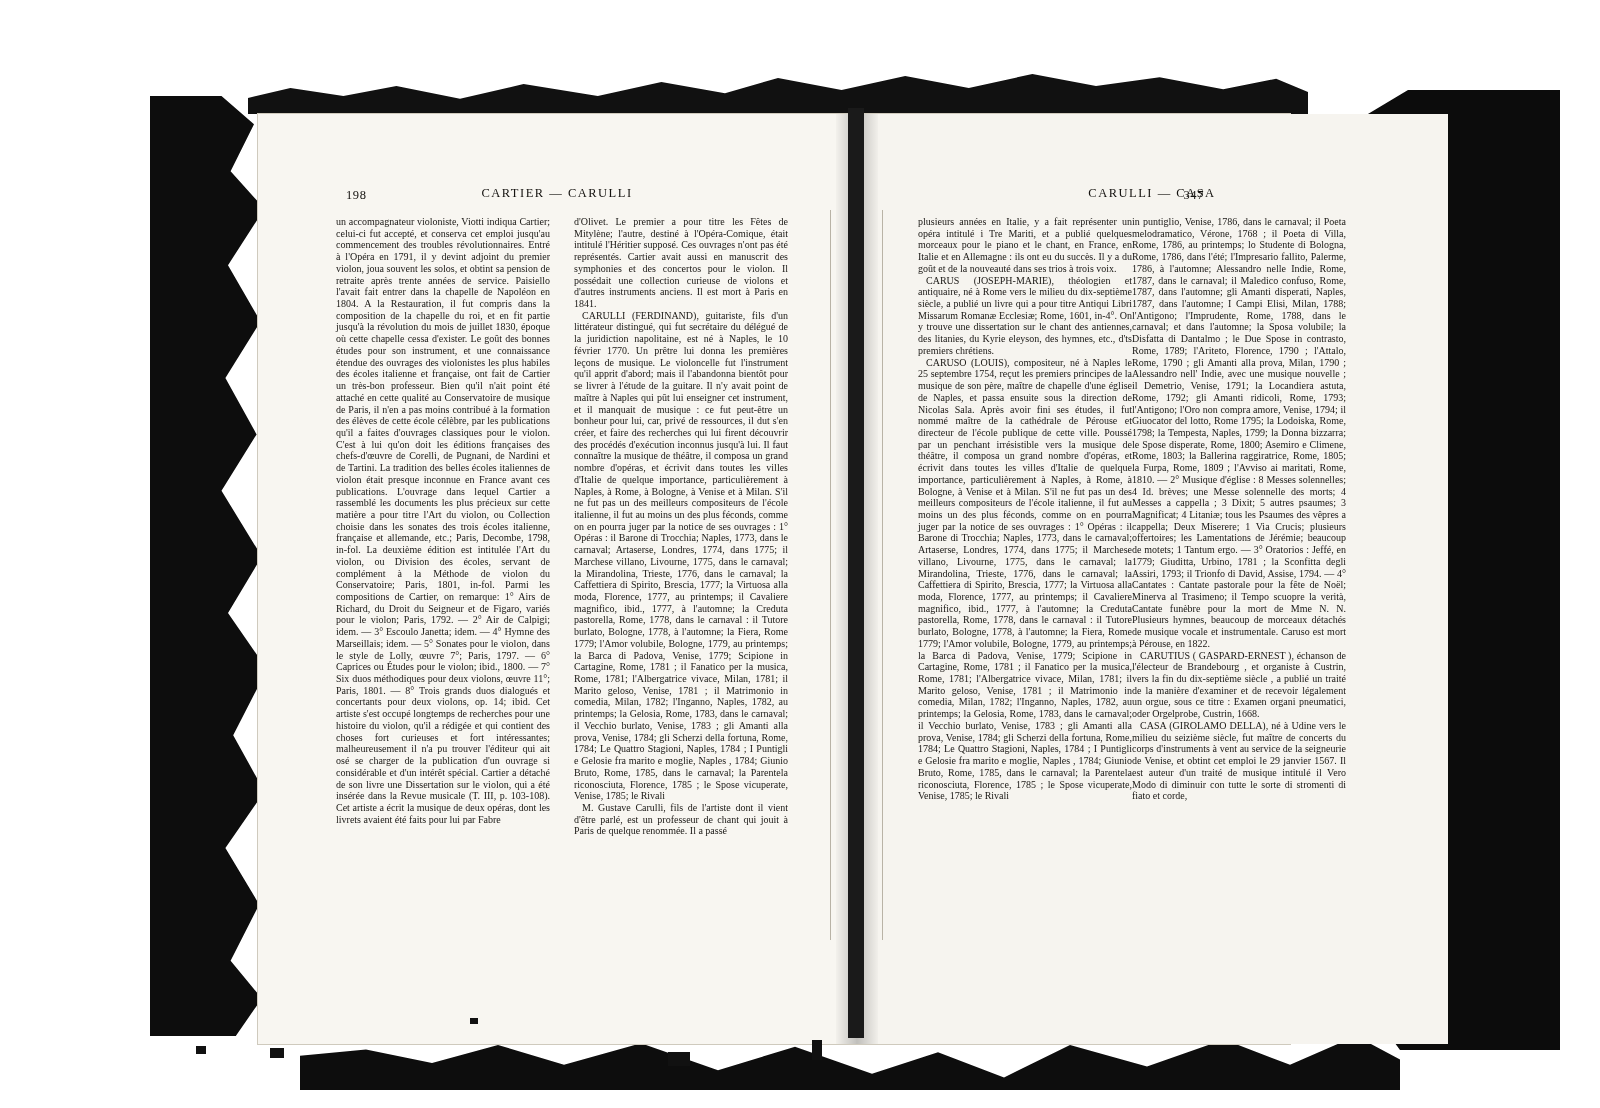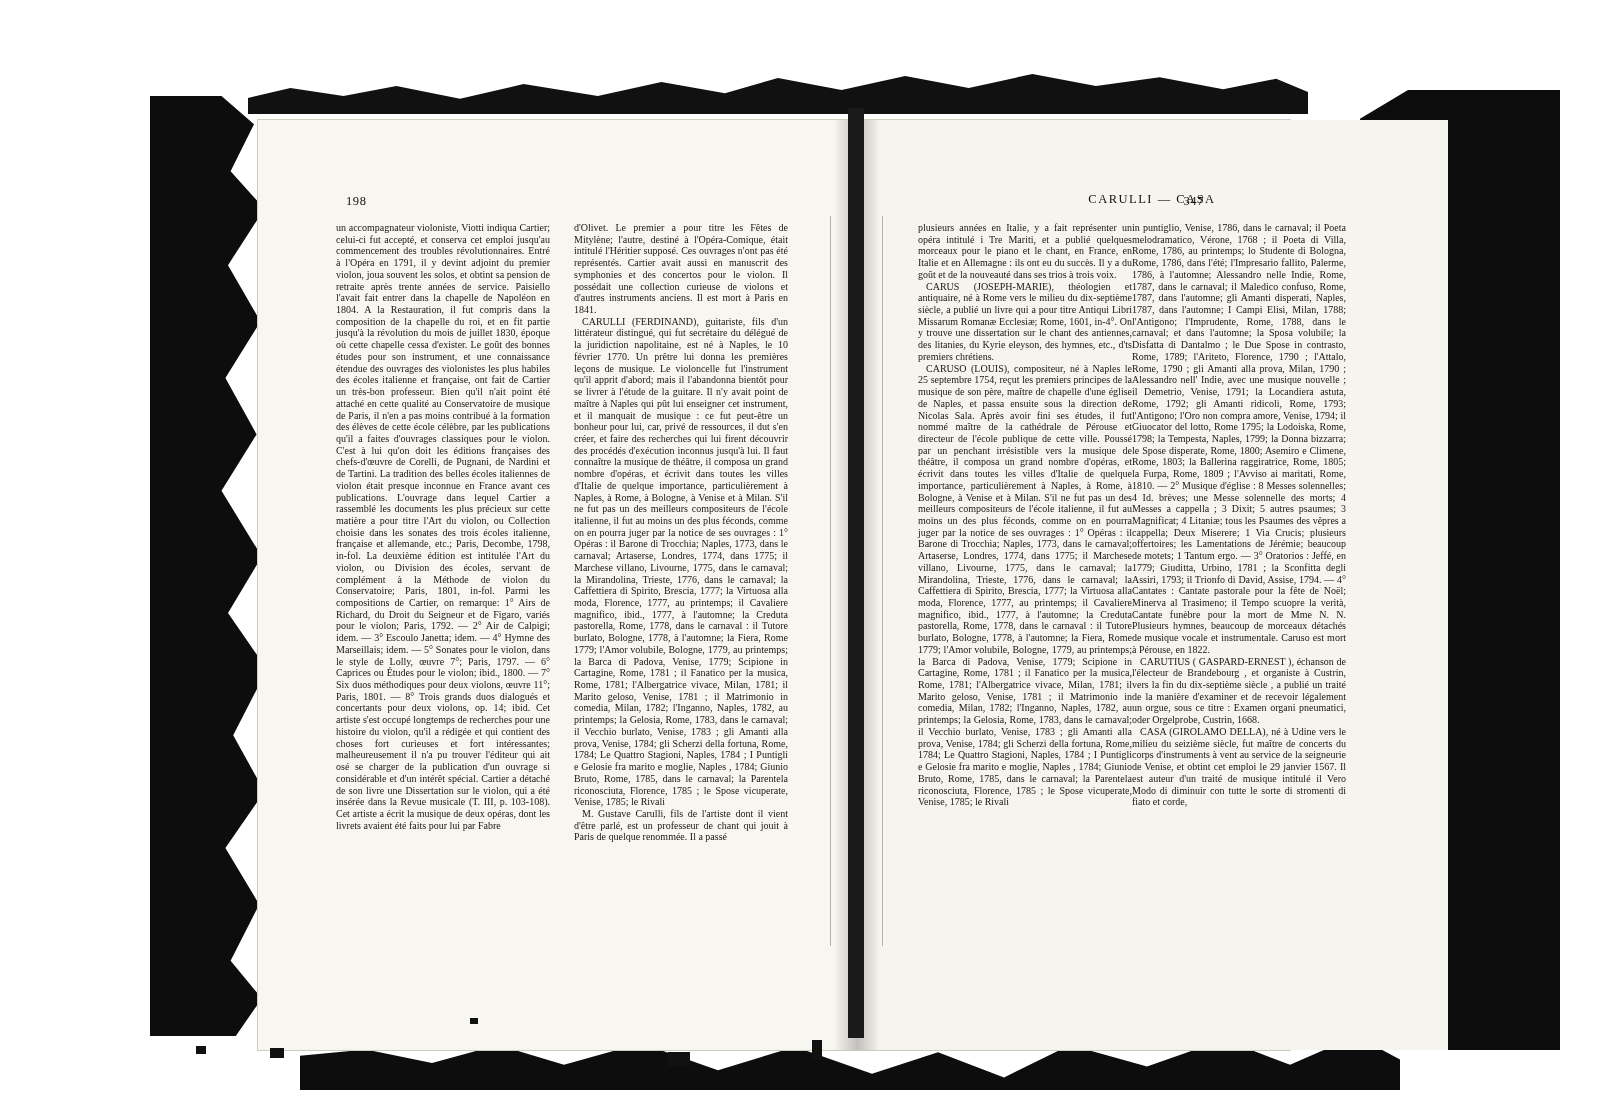--- a/index.html
+++ b/index.html
@@ -59,21 +59,21 @@
   }
   .b-gutter {
     left: 848px; top: 108px; width: 16px; height: 930px;
     background: #1a1a1a;
   }
   .b-specks div { position: absolute; background: #111; }
 
   
   .page {
     position: absolute;
-    left: 258px; top: 120px;
+    left: 258px; top: 114px;
     width: 1032px; height: 930px;
     background: #e5e5e5;
     box-shadow: 0 0 0 1px #cfcabd;
   }
   .page-left, .page-right {
     position: absolute;
     top: 0;
     height: 930px;
     background: #f8f6f1;
   }
@@ -144,20 +144,21 @@
   <div class="blob b-left"></div>
   <div class="blob b-right"></div>
   <div class="blob b-bottom"></div>
 
   <div class="page">
     <div class="page-left"></div>
     <div class="page-right"></div>
     <div class="gutter-shade"></div>
 
     <div class="folio folio-left">198</div>
+    <div class="runhead runhead-left">CARTIER — CARULLI</div>
 
     <div class="folio folio-right">347</div>
     <div class="runhead runhead-right">CARULLI — CASA</div>
 
     <div class="cols cols-left">
       <div class="col">
         <p class="noindent">un accompagnateur violoniste, Viotti indiqua Cartier; celui-ci fut accepté, et conserva cet emploi jusqu'au commencement des troubles révolutionnaires. Entré à l'Opéra en 1791, il y devint adjoint du premier violon, joua souvent les solos, et obtint sa pension de retraite après trente années de service. Paisiello l'avait fait entrer dans la chapelle de Napoléon en 1804. A la Restauration, il fut compris dans la composition de la chapelle du roi, et en fit partie jusqu'à la révolution du mois de juillet 1830, époque où cette chapelle cessa d'exister. Le goût des bonnes études pour son instrument, et une connaissance étendue des ouvrages des violonistes les plus habiles des écoles italienne et française, ont fait de Cartier un très-bon professeur. Bien qu'il n'ait point été attaché en cette qualité au Conservatoire de musique de Paris, il n'en a pas moins contribué à la formation des élèves de cette école célèbre, par les publications qu'il a faites d'ouvrages classiques pour le violon. C'est à lui qu'on doit les éditions françaises des chefs-d'œuvre de Corelli, de Pugnani, de Nardini et de Tartini. La tradition des belles écoles italiennes de violon était presque inconnue en France avant ces publications. L'ouvrage dans lequel Cartier a rassemblé les documents les plus précieux sur cette matière a pour titre l'Art du violon, ou Collection choisie dans les sonates des trois écoles italienne, française et allemande, etc.; Paris, Decombe, 1798, in-fol. La deuxième édition est intitulée l'Art du violon, ou Division des écoles, servant de complément à la Méthode de violon du Conservatoire; Paris, 1801, in-fol. Parmi les compositions de Cartier, on remarque: 1° Airs de Richard, du Droit du Seigneur et de Figaro, variés pour le violon; Paris, 1792. — 2° Air de Calpigi; idem. — 3° Escoulo Janetta; idem. — 4° Hymne des Marseillais; idem. — 5° Sonates pour le violon, dans le style de Lolly, œuvre 7°; Paris, 1797. — 6° Caprices ou Études pour le violon; ibid., 1800. — 7° Six duos méthodiques pour deux violons, œuvre 11°; Paris, 1801. — 8° Trois grands duos dialogués et concertants pour deux violons, op. 14; ibid. Cet artiste s'est occupé longtemps de recherches pour une histoire du violon, qu'il a rédigée et qui contient des choses fort curieuses et fort intéressantes; malheureusement il n'a pu trouver l'éditeur qui ait osé se charger de la publication d'un ouvrage si considérable et d'un intérêt spécial. Cartier a détaché de son livre une Dissertation sur le violon, qui a été insérée dans la Revue musicale (T. III, p. 103-108). Cet artiste a écrit la musique de deux opéras, dont les livrets avaient été faits pour lui par Fabre</p>
       </div>
       <div class="col">
         <p class="noindent">d'Olivet. Le premier a pour titre les Fêtes de Mitylène; l'autre, destiné à l'Opéra-Comique, était intitulé l'Héritier supposé. Ces ouvrages n'ont pas été représentés. Cartier avait aussi en manuscrit des symphonies et des concertos pour le violon. Il possédait une collection curieuse de violons et d'autres instruments anciens. Il est mort à Paris en 1841.</p>

